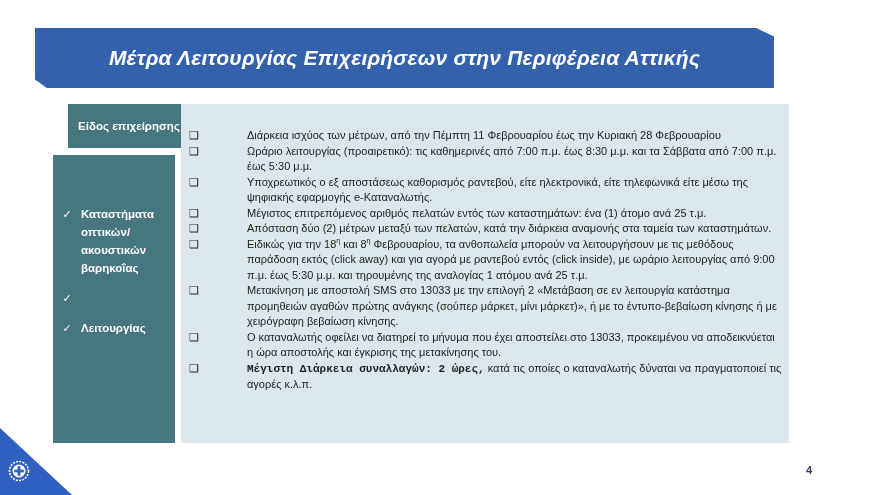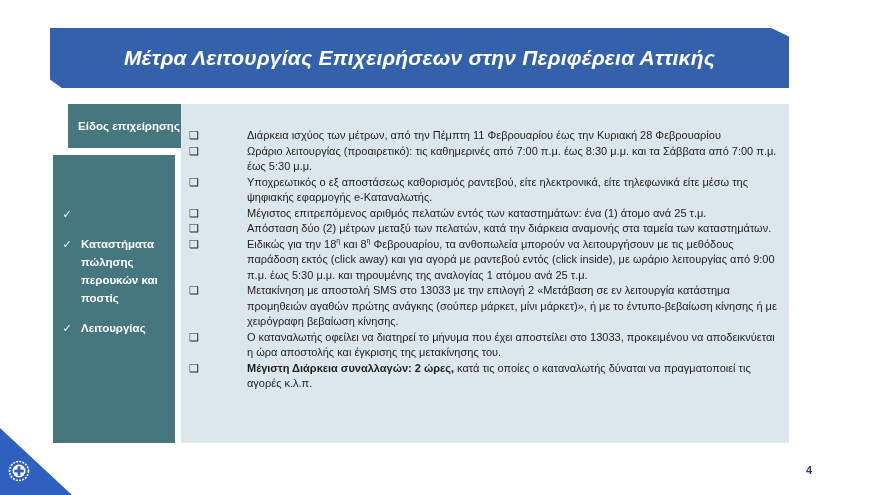--- a/index.html
+++ b/index.html
@@ -1,58 +1,58 @@
 <!DOCTYPE html>
 <html><head>
 <meta charset="utf-8">
 <style>
   html,body{margin:0;padding:0;}
   body{width:880px;height:495px;position:relative;background:#ffffff;overflow:hidden;font-family:"Liberation Sans",sans-serif;}
-  .banner{position:absolute;left:50px;top:28px;width:739px;height:60px;background:#3461ab;
+  .banner{position:absolute;left:35px;top:28px;width:739px;height:60px;background:#3461ab;
     clip-path:polygon(0 0,97.6% 0,100% 14%,100% 100%,1.6% 100%,0 86%);
     display:flex;align-items:center;justify-content:center;}
   .banner-title{color:#ffffff;font-size:21px;font-style:italic;font-weight:bold;letter-spacing:0.2px;}
   .left-head{position:absolute;left:68px;top:104px;width:122px;height:44px;background:#46777f;
     display:flex;align-items:center;justify-content:center;}
   .left-head span{color:#ffffff;font-size:11.5px;font-weight:bold;}
   .left-body{position:absolute;left:53px;top:155px;width:122px;height:288px;background:#46777f;}
   .cat-list{position:absolute;left:0;top:50px;width:122px;margin:0;padding:0;list-style:none;}
   .cat-item{display:flex;color:#ffffff;font-size:11.5px;font-weight:bold;line-height:18px;margin-bottom:12px;}
   .cat-check{width:28px;text-align:center;font-weight:normal;font-size:11px;flex:none;}
   .cat-text{flex:1;padding-right:4px;}
   .content{position:absolute;left:181px;top:104px;width:608px;height:339px;background:#dbe7ec;}
   .bullets{position:absolute;left:8px;top:24px;right:6px;margin:0;padding:0;list-style:none;}
   .bullet{display:flex;font-size:11px;line-height:15.5px;color:#1e1e1e;}
   .box{flex:none;width:12px;font-size:11px;}
   .btext{flex:1;padding-left:2px;margin-left:44px;}
-  .bold{font-weight:bold;}
+  .bold{font-weight:bold;font-family:Liberation Mono, monospace;}
   .sup{font-size:7px;vertical-align:super;line-height:0;}
   .corner{position:absolute;left:0;top:428px;width:72px;height:67px;background:#2f5fbf;clip-path:polygon(0 0,100% 100%,0 100%);}
   .emblem{position:absolute;left:8px;top:460px;width:22px;height:22px;}
   .page-num{position:absolute;left:806px;top:464px;font-size:11px;font-weight:bold;color:#2b3a67;}
 </style>
 </head>
 <body>
 
 <div class="banner">
   <span class="banner-title">Μέτρα Λειτουργίας Επιχειρήσεων στην Περιφέρεια Αττικής</span>
 </div>
 
 <div class="left-head">
   <span>Είδος επιχείρησης</span>
 </div>
 
 <div class="left-body">
   <ul class="cat-list">
     <li class="cat-item">
       <span class="cat-check">✓</span>
+      <span class="cat-text">Καταστήματα οπτικών/ακουστικών βαρηκοΐας</span>
     </li>
     <li class="cat-item">
       <span class="cat-check">✓</span>
-      <span class="cat-text">Καταστήματα πώλησης περουκών και ποστίς</span>
     </li>
     <li class="cat-item">
       <span class="cat-check">✓</span>
       <span class="cat-text">Λειτουργίας</span>
     </li>
   </ul>
 </div>
 
 <div class="content">
   <ul class="bullets">

